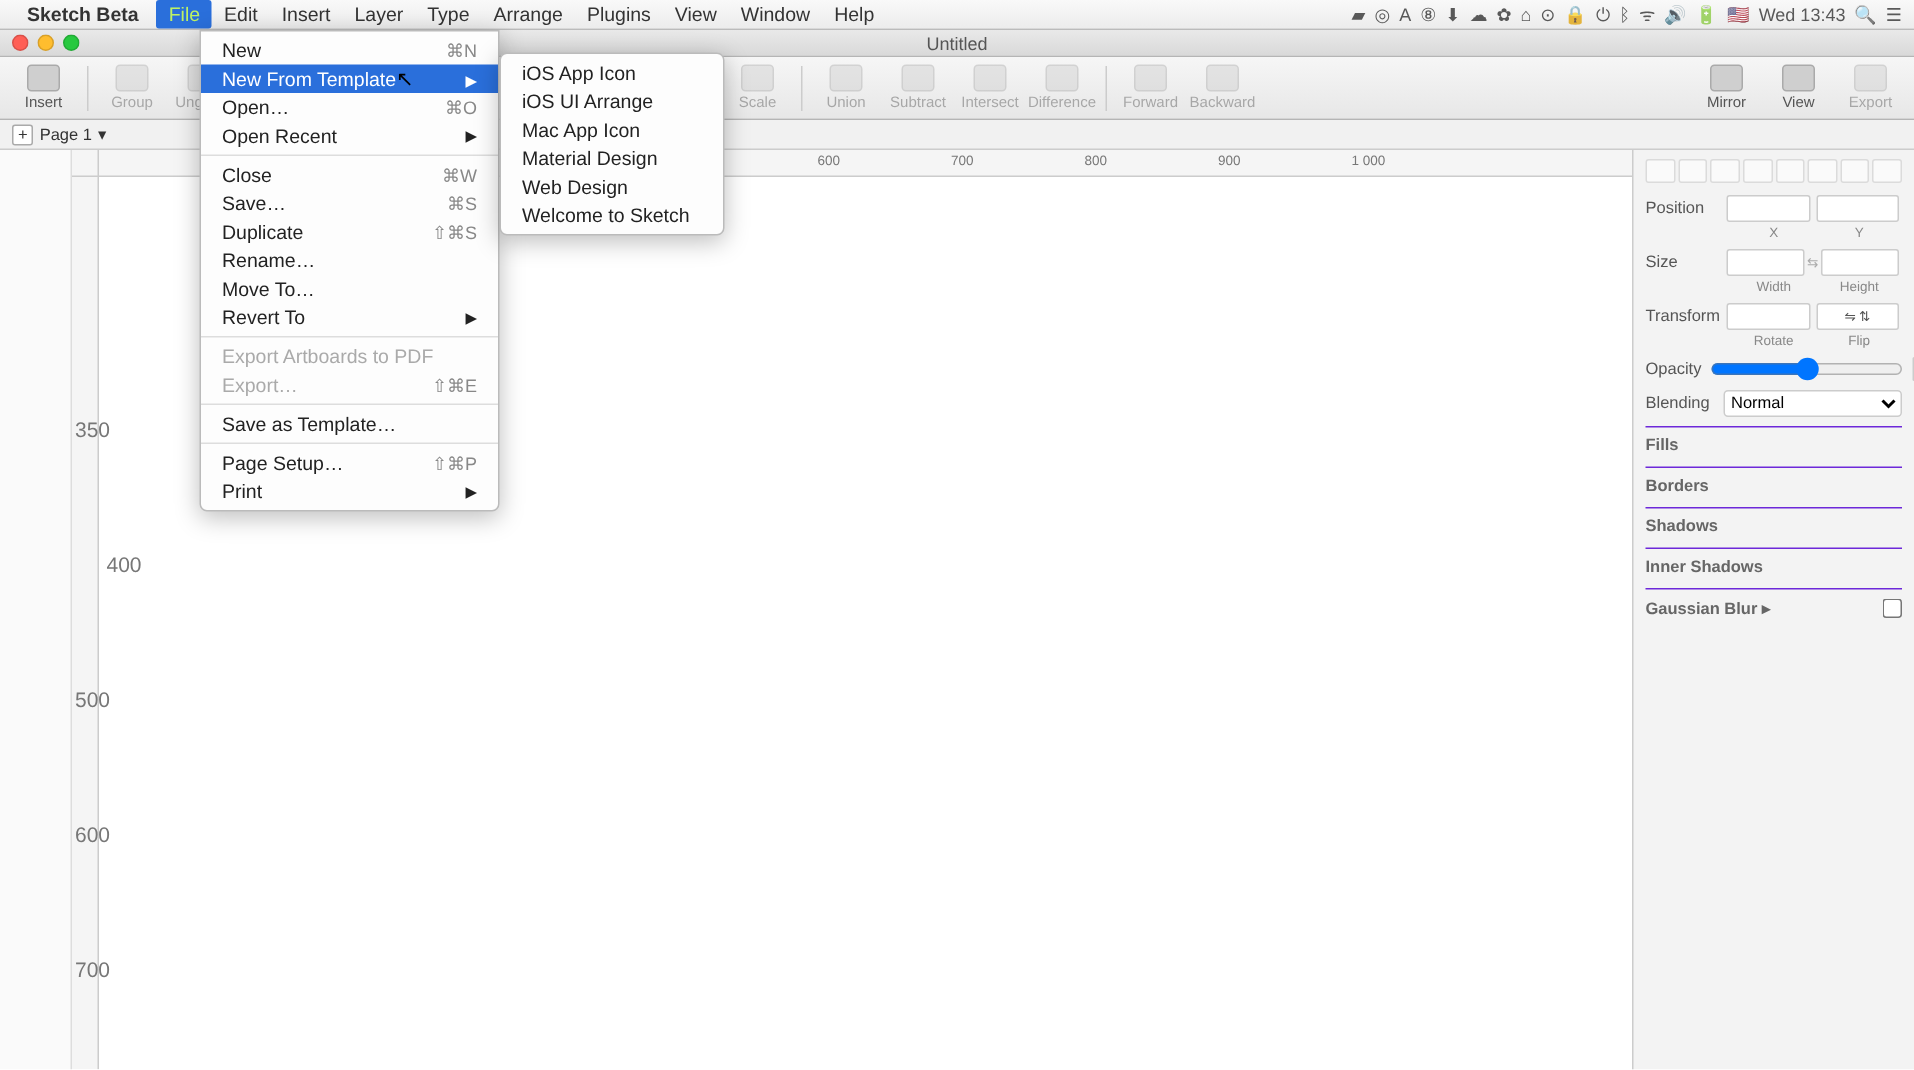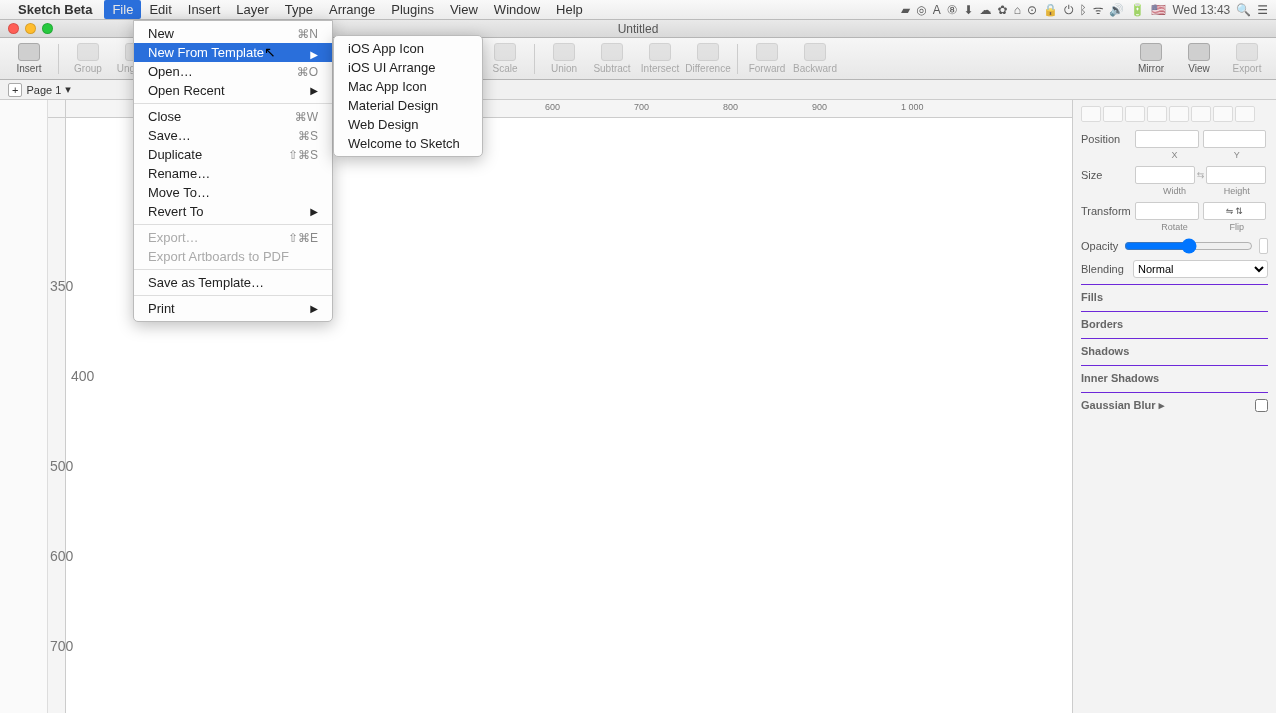--- a/index.html
+++ b/index.html
@@ -3,21 +3,21 @@
 <meta charset="utf-8">
 <style>
 * { margin: 0; padding: 0; box-sizing: border-box; font-family: -apple-system, "Lucida Grande", sans-serif; }
 body { width: 1276px; height: 713px; background: #fff; overflow: hidden; font-size: 13px; color: #333; }
 
 
 .menubar { height: 20px; background: linear-gradient(#f9f9f9,#ececec); border-bottom: 1px solid #bbb; display: flex; align-items: center; padding: 0 8px; position: relative; }
 .apple { font-size: 14px; margin-right: 10px; }
 .app-name { font-weight: bold; margin-right: 12px; }
 .menu-item { padding: 2px 8px; cursor: default; }
-.menu-item.active { background: #2a6fdb; color: #e5e5e5; border-radius: 2px; }
+.menu-item.active { background: #2a6fdb; color: #bef264; border-radius: 2px; }
 .menubar-right { margin-left: auto; display: flex; align-items: center; gap: 6px; font-size: 12px; }
 .menubar-right span { opacity: .8; }
 .clock { font-weight: 500; }
 
 
 .titlebar { height: 18px; background: linear-gradient(#e9e9e9,#d9d9d9); border-bottom: 1px solid #b5b5b5; display: flex; align-items: center; position: relative; }
 .traffic { display: flex; gap: 6px; margin-left: 8px; }
 .tl { width: 11px; height: 11px; border-radius: 50%; border: 1px solid rgba(0,0,0,.15); }
 .tl.r{background:#ff5f56}.tl.y{background:#ffbd2e}.tl.g{background:#27c93f}
 .win-title { position: absolute; left: 50%; transform: translateX(-50%); font-size: 12px; color: #555; }
@@ -38,21 +38,21 @@
 .main { display: flex; height: calc(713px - 20px - 18px - 42px - 20px); position: relative; }
 .sidebar-left { width: 48px; background: #fafafa; border-right: 1px solid #ddd; }
 .canvas-wrap { flex: 1; position: relative; background: #fff; overflow: hidden; }
 .ruler-h { position: absolute; top: 0; left: 18px; right: 0; height: 18px; background: #f5f5f5; border-bottom: 1px solid #ccc; font-size: 9px; color: #777; }
 .ruler-h span { position: absolute; top: 2px; }
 .ruler-v { position: absolute; top: 18px; left: 0; width: 18px; bottom: 0; background: #f5f5f5; border-right: 1px solid #ccc; font-size: 14px; color: #777; }
 .ruler-v span { position: absolute; left: 2px; transform-origin: left top; }
 .ruler-corner { position:absolute; top:0; left:0; width:18px; height:18px; background:#f5f5f5; border-right:1px solid #ccc; border-bottom:1px solid #ccc; }
 
 
-.inspector { width: 204px; background: #f3f3f3; border-left: 1px solid #ccc; padding: 6px 8px; font-size: 11px; color: #555; }
+.inspector { width: 188px; background: #f3f3f3; border-left: 1px solid #ccc; padding: 6px 8px; font-size: 11px; color: #555; }
 .align-row { display: flex; gap: 2px; margin-bottom: 8px; }
 .align-row .ab { width: 20px; height: 16px; background: #fff; border: 1px solid #ccc; border-radius: 2px; opacity:.6; }
 .irow { display: flex; align-items: center; margin-bottom: 8px; }
 .irow .ilabel { width: 52px; }
 .irow .ifield { flex: 1; height: 18px; background: #fff; border: 1px solid #ccc; border-radius: 2px; margin: 0 2px; }
 .subrow { display: flex; margin-top: -6px; margin-bottom: 6px; }
 .subrow span { flex: 1; text-align: center; font-size: 9px; color: #888; }
 .sect { font-weight: 600; color: #666; border-top: 1px solid #6d28d9; padding: 6px 0 4px; margin-top: 4px; }
 .blend { display: flex; align-items: center; margin-bottom: 6px; }
 .blend select { flex: 1; height: 18px; font-size: 11px; background: #fff; border: 1px solid #ccc; border-radius: 3px; }
@@ -327,31 +327,35 @@
     </div>
     <div class="ditem">
       <span>Move To…</span>
     </div>
     <div class="ditem">
       <span>Revert To</span>
       <span class="arrow">▶</span>
     </div>
     <div class="dsep"></div>
     <div class="ditem disabled">
+      <span>Export Artboards to PDF</span>
+    </div>
+    <div class="ditem disabled">
       <span>Export…</span>
       <span class="shortcut">⇧⌘E</span>
     </div>
-    <div class="ditem disabled">
-      <span>Export Artboards to PDF</span>
-    </div>
     <div class="dsep"></div>
     <div class="ditem">
       <span>Save as Template…</span>
     </div>
     <div class="dsep"></div>
+    <div class="ditem">
+      <span>Page Setup…</span>
+      <span class="shortcut">⇧⌘P</span>
+    </div>
     <div class="ditem">
       <span>Print</span>
       <span class="arrow">▶</span>
     </div>
   </div>
 
 <div class="submenu" id="submenu">
     <div class="ditem">iOS App Icon</div>
     <div class="ditem">iOS UI Arrange</div>
     <div class="ditem">Mac App Icon</div>

